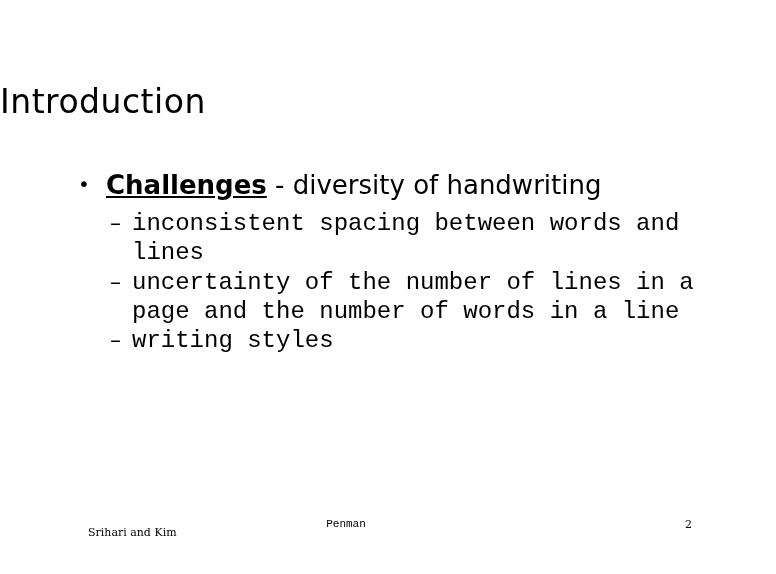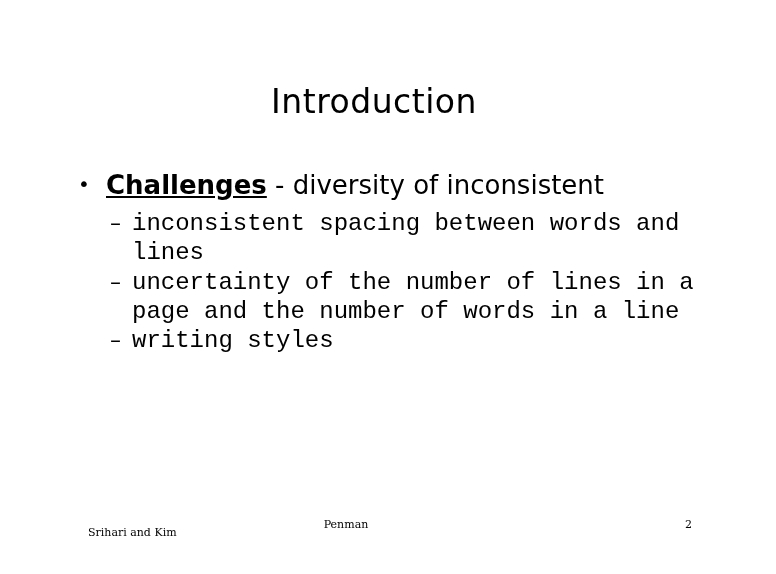--- a/index.html
+++ b/index.html
@@ -15,21 +15,21 @@
     width: 776px;
     height: 574px;
     background: #ffffff;
     overflow: hidden;
   }
   .slide-title {
     position: absolute;
     top: 84px;
     left: 0;
     width: 748px;
-    text-align: center;
+    text-align: left;
     font-family: "DejaVu Sans", sans-serif;
     font-size: 33px;
     color: #000000;
     letter-spacing: 0.5px;
     line-height: 1.1;
   }
   .body-block {
     position: absolute;
     top: 170px;
     left: 78px;
@@ -93,39 +93,40 @@
     position: absolute;
     left: 88px;
     top: 8px;
   }
   .footer-center {
     position: absolute;
     left: 0;
     top: 0;
     width: 692px;
     text-align: center;
+    font-family: Liberation Mono, monospace;
   }
   .footer-right {
     position: absolute;
     right: 84px;
     top: 0;
   }
 </style>
 </head>
 <body>
 
 <div class="slide">
 
   <div class="slide-title">Introduction</div>
 
   <div class="body-block">
 
     <div class="bullet-l1">
       <span class="marker">•</span>
-      <span class="text"><span class="strong">Challenges</span><span> - diversity of inconsistent</span></span>
+      <span class="text"><span class="strong">Challenges</span><span> - diversity of handwriting</span></span>
     </div>
 
     <div class="sub-list">
 
       <div class="bullet-l2">
         <span class="marker">–</span>
         <span class="text">inconsistent spacing between words and lines</span>
       </div>
 
       <div class="bullet-l2">

